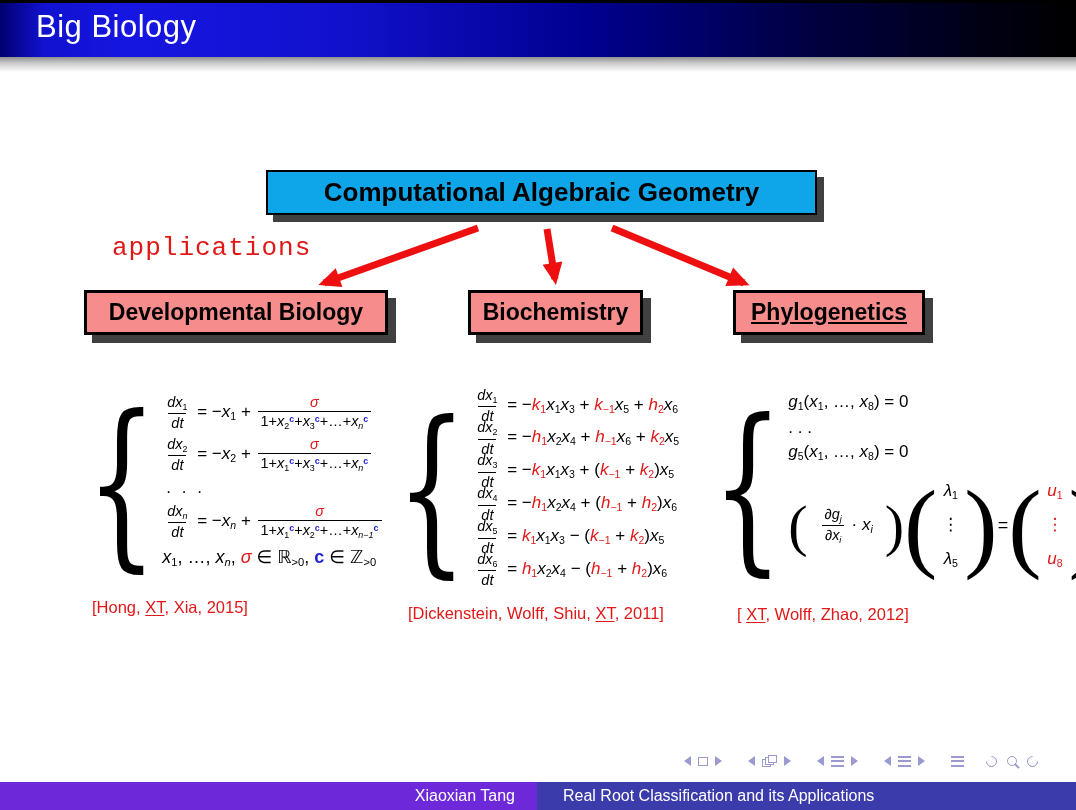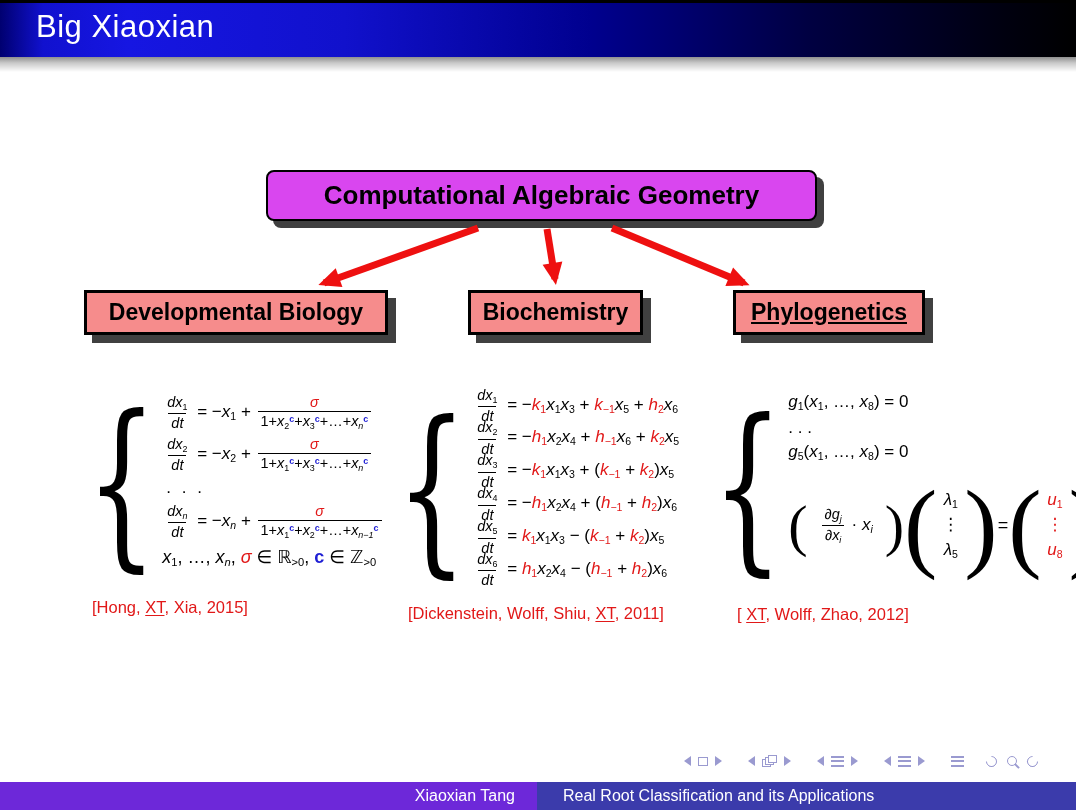--- a/index.html
+++ b/index.html
@@ -11,21 +11,21 @@
        background:linear-gradient(90deg,#000070 0%,#1111cf 4%,#1616e2 12%,#1111cc 32%,#00008e 55%,#000042 75%,#000010 93%,#000000 100%);
        border-top:3px solid #000;box-sizing:border-box;}
   .hdr-title{position:absolute;left:36px;top:6px;color:#fff;font-size:31px;font-weight:500;letter-spacing:0.5px;}
   .hdr-shadow{position:absolute;left:0;top:57px;width:1076px;height:15px;
        background:linear-gradient(to bottom,#8f8f8f 0%,#c9c9c9 40%,#ffffff 100%);}
 
   
   .dbox{position:absolute;display:flex;align-items:center;justify-content:center;
         border:3px solid #000;box-shadow:8px 8px 0 0 #404040;box-sizing:border-box;
         font-weight:bold;color:#000;}
-  .root{left:266px;top:170px;width:551px;height:51px;background:#d946ef;font-size:26px;border-width:2.5px;box-shadow:7px 7px 0 0 #404040;border-radius:8px;}
+  .root{left:266px;top:170px;width:551px;height:45px;background:#0ea5e9;font-size:26px;border-width:2.5px;box-shadow:7px 7px 0 0 #404040;}
   .b1{left:84px;top:290px;width:304px;height:45px;background:#f68c8c;font-size:23px;}
   .b2{left:468px;top:290px;width:175px;height:45px;background:#f68c8c;font-size:23px;}
   .b3{left:733px;top:290px;width:192px;height:45px;background:#f68c8c;font-size:23px;text-decoration:underline;}
   .apps{position:absolute;left:112px;top:233px;color:#e11818;font-family:"Liberation Mono","DejaVu Sans Mono",monospace;
         font-size:26px;letter-spacing:1px;}
   .arrows{position:absolute;left:0;top:0;pointer-events:none;}
 
   
   .eqblock{position:absolute;display:flex;align-items:center;color:#000;}
   .brace{font-family:"DejaVu Serif",serif;font-size:112px;line-height:1;font-weight:400;
@@ -44,21 +44,21 @@
   .rows.left .mrow{margin:3px 0;}
   .rows.left .dots{margin:3px 0 3px 4px;letter-spacing:3px;}
   .rows.left .last{margin-top:6px;font-size:18px;}
   .rows.mid .mrow{margin:-1.5px 0;}
   .rows.right .mrow{margin:3px 0;}
   .mxrow{display:flex;align-items:center;height:112px;margin-top:4px;}
   .paren{font-family:"Liberation Serif",serif;display:inline-block;line-height:0.85;font-weight:400;}
   .p54{font-size:58px;}
   .p98{font-size:100px;line-height:0.95;}
   .jac{padding:0 12px;}
-  .vec{display:inline-flex;flex-direction:column;align-items:center;justify-content:center;
+  .vec{display:inline-flex;flex-direction:column;align-items:center;justify-content:space-between;
        height:94px;padding:0 5px;}
   .eqsign{margin:0 8px;font-size:18px;}
 
   
   .cite{position:absolute;color:#e11818;font-size:16.5px;white-space:pre;}
 
   
   .navbar{position:absolute;left:684px;top:753px;display:flex;align-items:center;height:16px;}
   .navgroup{display:flex;align-items:center;gap:7px;margin-right:26px;}
   .navgroup.far{margin-right:0;gap:10px;}
@@ -88,27 +88,28 @@
       padding-right:22px;box-sizing:border-box;}
   .ftr-title{position:absolute;left:537px;top:782px;width:539px;height:28px;background:#3b3bab;
       color:#fff;font-size:16px;display:flex;align-items:center;padding-left:26px;box-sizing:border-box;}
 </style>
 </head>
 <body>
 
 <div id="slide">
 
   <div class="hdr">
-    <div class="hdr-title">Big Xiaoxian</div>
+    <div class="hdr-title">Big Biology</div>
   </div>
   <div class="hdr-shadow"></div>
 
   <div class="dbox root">
     <span>Computational Algebraic Geometry</span>
   </div>
+  <div class="apps">applications</div>
 
   <div class="dbox b1">
     <span>Developmental Biology</span>
   </div>
   <div class="dbox b2">
     <span>Biochemistry</span>
   </div>
   <div class="dbox b3">
     <span>Phylogenetics</span>
   </div>

